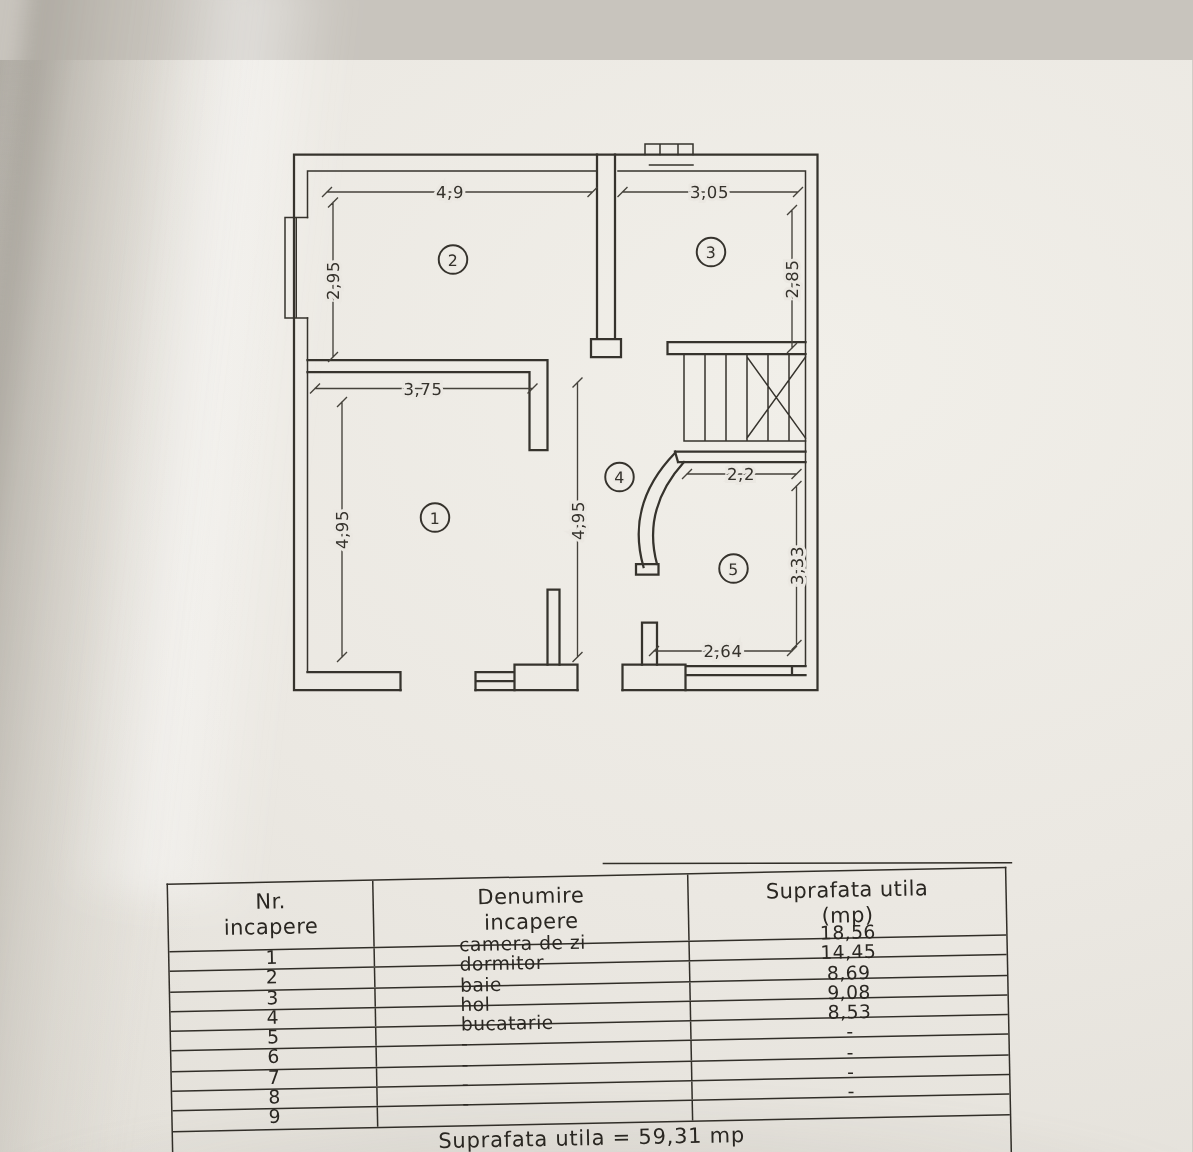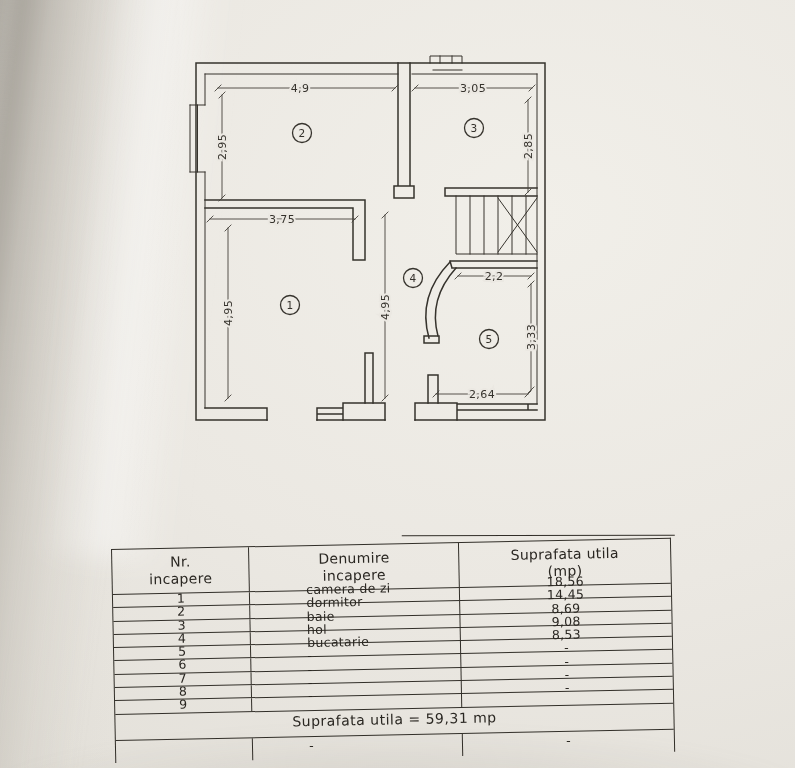--- a/index.html
+++ b/index.html
@@ -6,20 +6,21 @@
   body{
     width:795px;height:768px;overflow:hidden;position:relative;
     background:#c8c4bd;
     font-family:"DejaVu Sans", sans-serif;
   }
   
   .paper{
     position:absolute;inset:0;
     background:
       radial-gradient(120% 95% at 68% 28%, #f1efe9 0%, #ebe8e2 52%, #e2dfd8 100%);
+    margin-top: 40px;
   }
   .edge-shade{
     position:absolute;left:0;top:0;bottom:0;width:180px;
     background:linear-gradient(98deg, rgba(120,115,106,0.50) 0%, rgba(160,155,146,0.28) 18%, rgba(200,196,188,0.12) 45%, rgba(235,232,226,0) 75%);
   }
   .crease{
     position:absolute;left:-36px;top:-60px;width:170px;height:950px;
     transform:rotate(7deg);
     background:linear-gradient(to right, rgba(130,125,115,0.38), rgba(178,173,163,0.22) 40%, rgba(235,232,226,0) 92%);
     filter:blur(7px);

